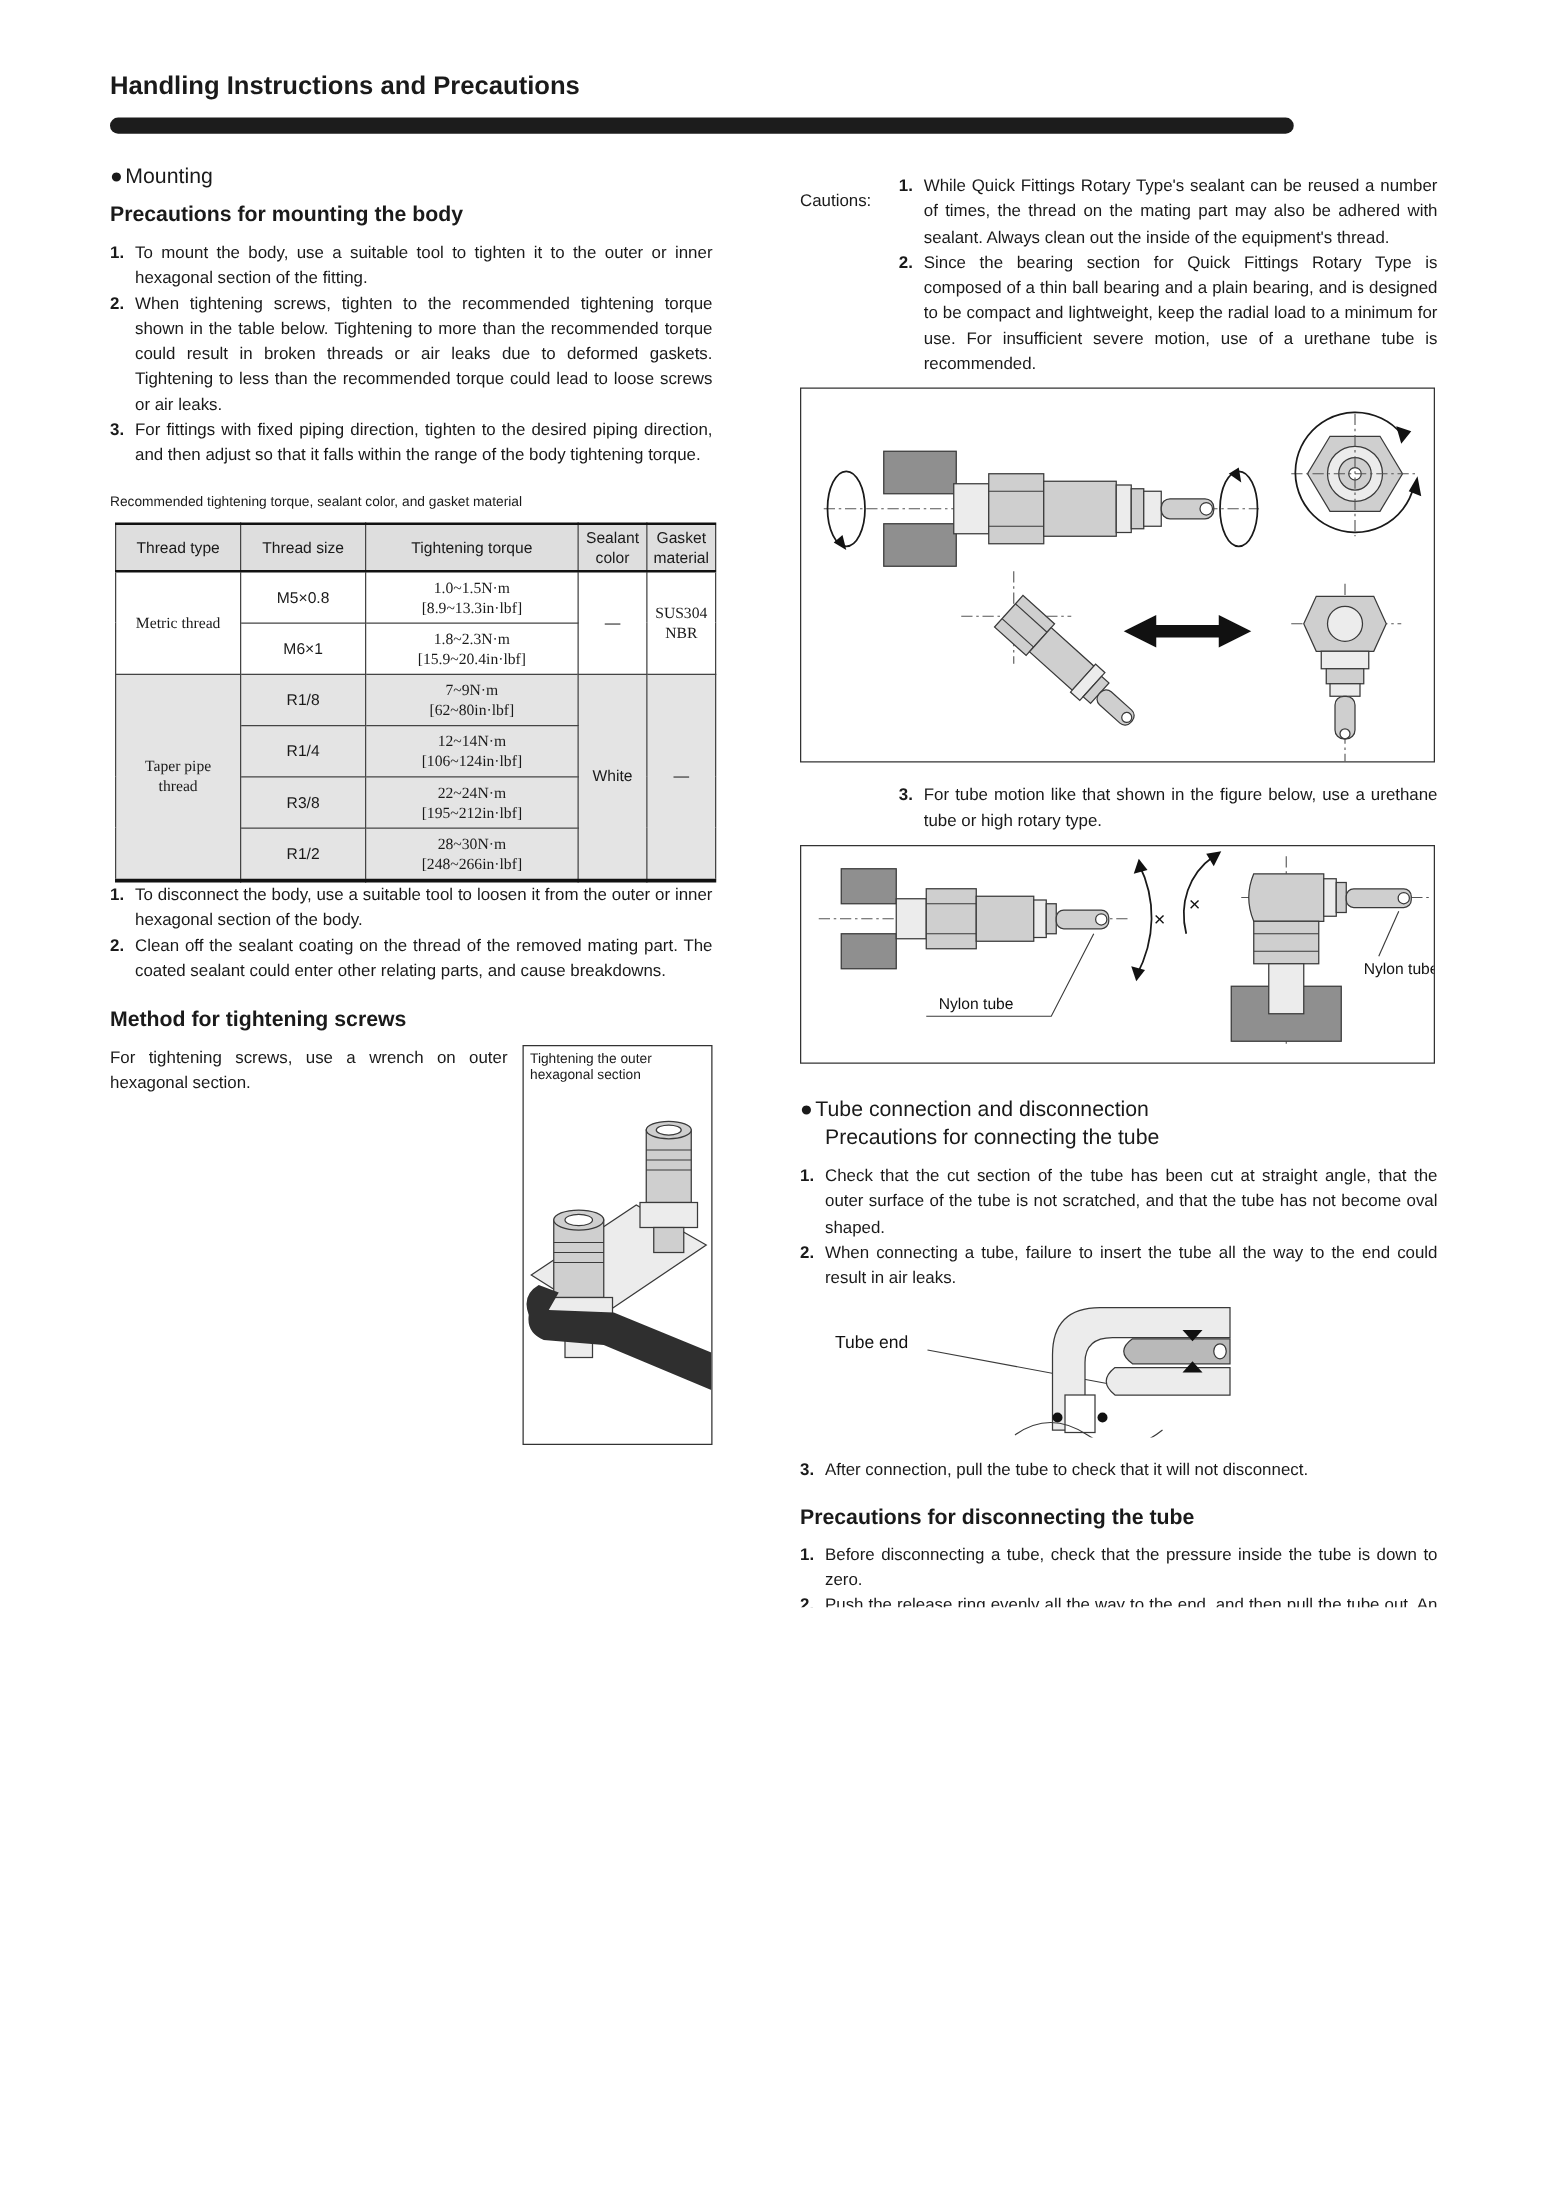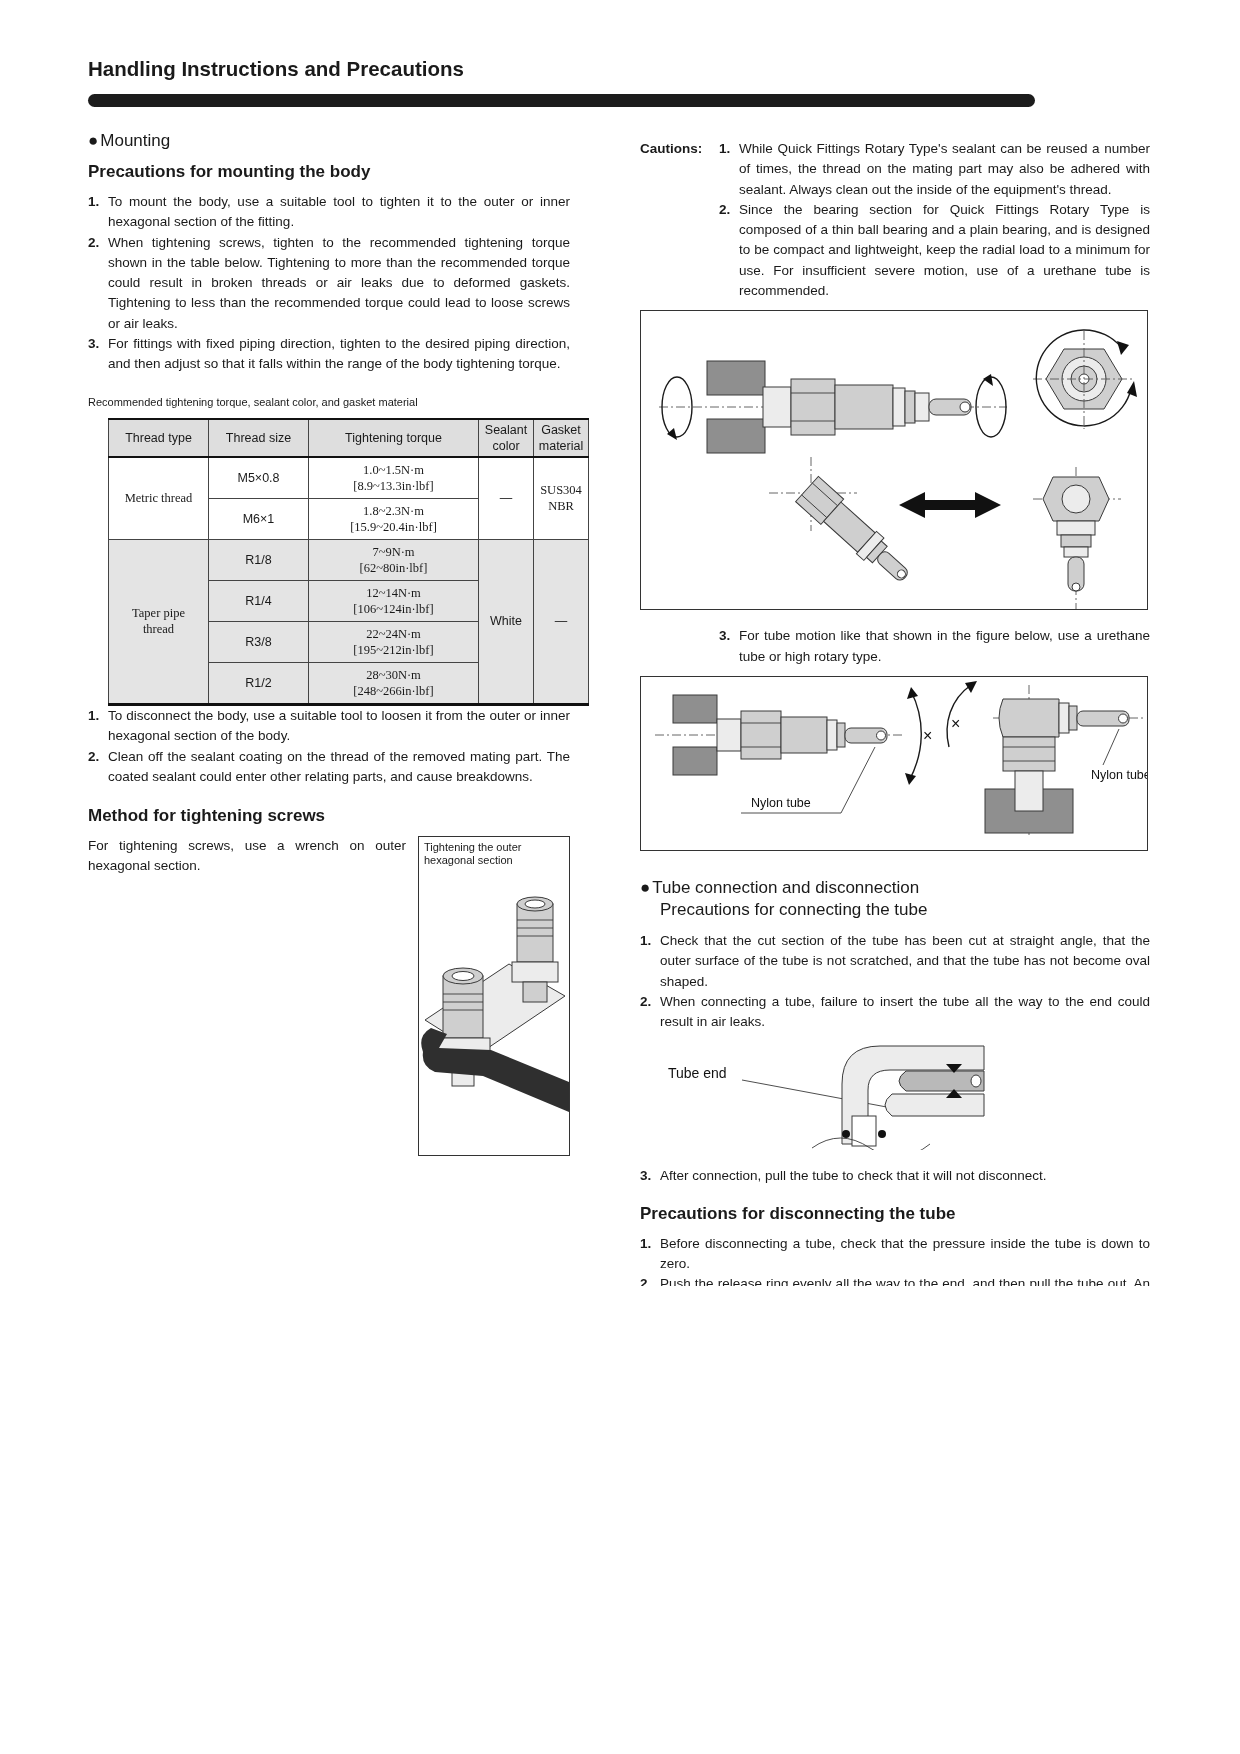--- a/index.html
+++ b/index.html
@@ -16,26 +16,26 @@
   .h-bullet .bullet{font-size:17px;margin-right:2px;}
   .h-bullet .sub2{display:block;padding-left:20px;}
   .h-sub{font-size:17px;font-weight:bold;line-height:21px;margin:0 0 10px 0;}
   
   .items{margin:0;}
   .item{display:flex;}
   .item .num{font-weight:bold;width:20px;flex:none;}
   .item .txt{flex:1;text-align:justify;}
   
   .cautions{display:grid;grid-template-columns:79px 20px 1fr;padding-top:9px;}
-  .cautions .clabel{font-weight:bold;}
+  .cautions .clabel{font-weight:normal;margin-top:12px;}
   .cautions .num{font-weight:bold;}
   .cautions .txt{text-align:justify;}
   
   .tbl-caption{margin:17px 0 6px 0;font-size:11px;}
-  table.torque{border-collapse:collapse;width:480px;margin-left:20px;
+  table.torque{border-collapse:collapse;width:480px;margin-left:4px;
                border-top:2px solid #111;border-bottom:3px solid #111;table-layout:fixed;}
   table.torque th,table.torque td{border:1px solid #444;text-align:center;vertical-align:middle;
                font-size:12.5px;line-height:16px;padding:2px 1px;}
   table.torque thead th{background:#dedede;height:21px;font-weight:normal;}
   table.torque thead{border-bottom:2px solid #111;}
   th.small{font-size:9.5px;}
   table.torque td{height:36px;}
   td.pre{white-space:pre-line;font-family:Liberation Serif, serif;}
   tr.taper td{background:#e4e4e4;}
   

